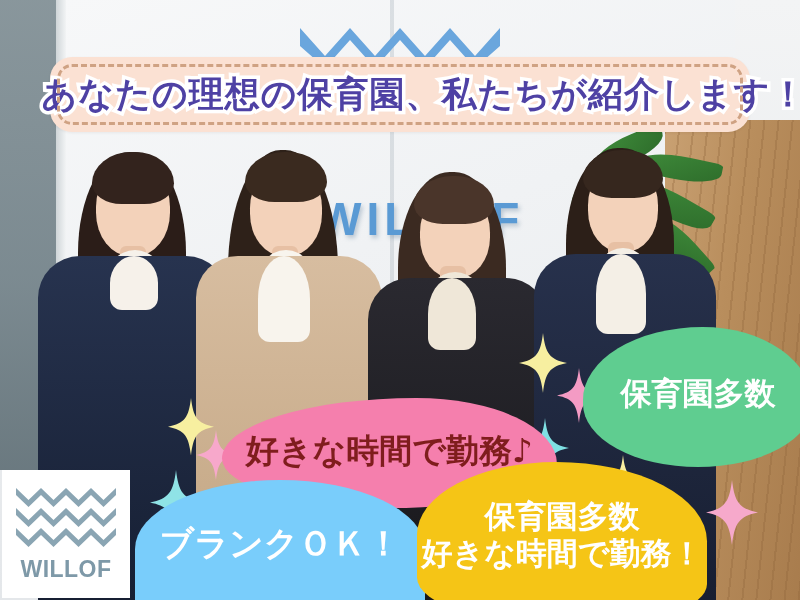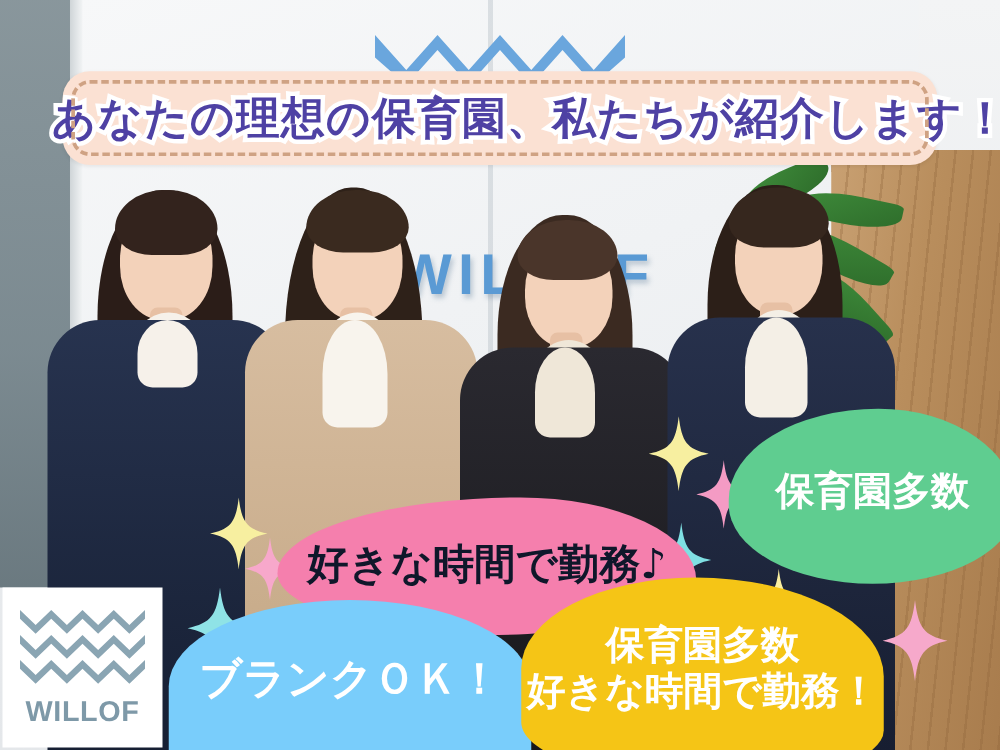--- a/index.html
+++ b/index.html
@@ -358,21 +358,21 @@
           <path d="M20 0 C22 17 25.5 22 40 25 C25.5 28 22 33 20 50 C18 33 14.5 28 0 25 C14.5 22 18 17 20 0 Z" fill="#FAEFA0"></path>
         </svg>
       </div>
       <div class="sparkle" style="left: 706px; top: 480px; width: 52px; height: 65px;">
         <svg viewBox="0 0 40 50">
           <path d="M20 0 C22 17 25.5 22 40 25 C25.5 28 22 33 20 50 C18 33 14.5 28 0 25 C14.5 22 18 17 20 0 Z" fill="#F6A9CB"></path>
         </svg>
       </div>
     </div>
 
-  <div class="blob blob-pink" style="background: rgb(245, 127, 173); color: #0f172a;">
+  <div class="blob blob-pink" style="background: rgb(245, 127, 173); color: #7f1d1d;">
     <div class="t">好きな時間で勤務♪</div>
   </div>
 
   <div class="blob blob-green" style="background: rgb(95, 205, 144); color: rgb(255, 255, 255);">
     <div class="t">保育園多数</div>
   </div>
 
   <div class="blob blob-blue" style="background: rgb(121, 205, 251); color: rgb(255, 255, 255);">
     <div class="t">ブランクＯＫ！</div>
   </div>

